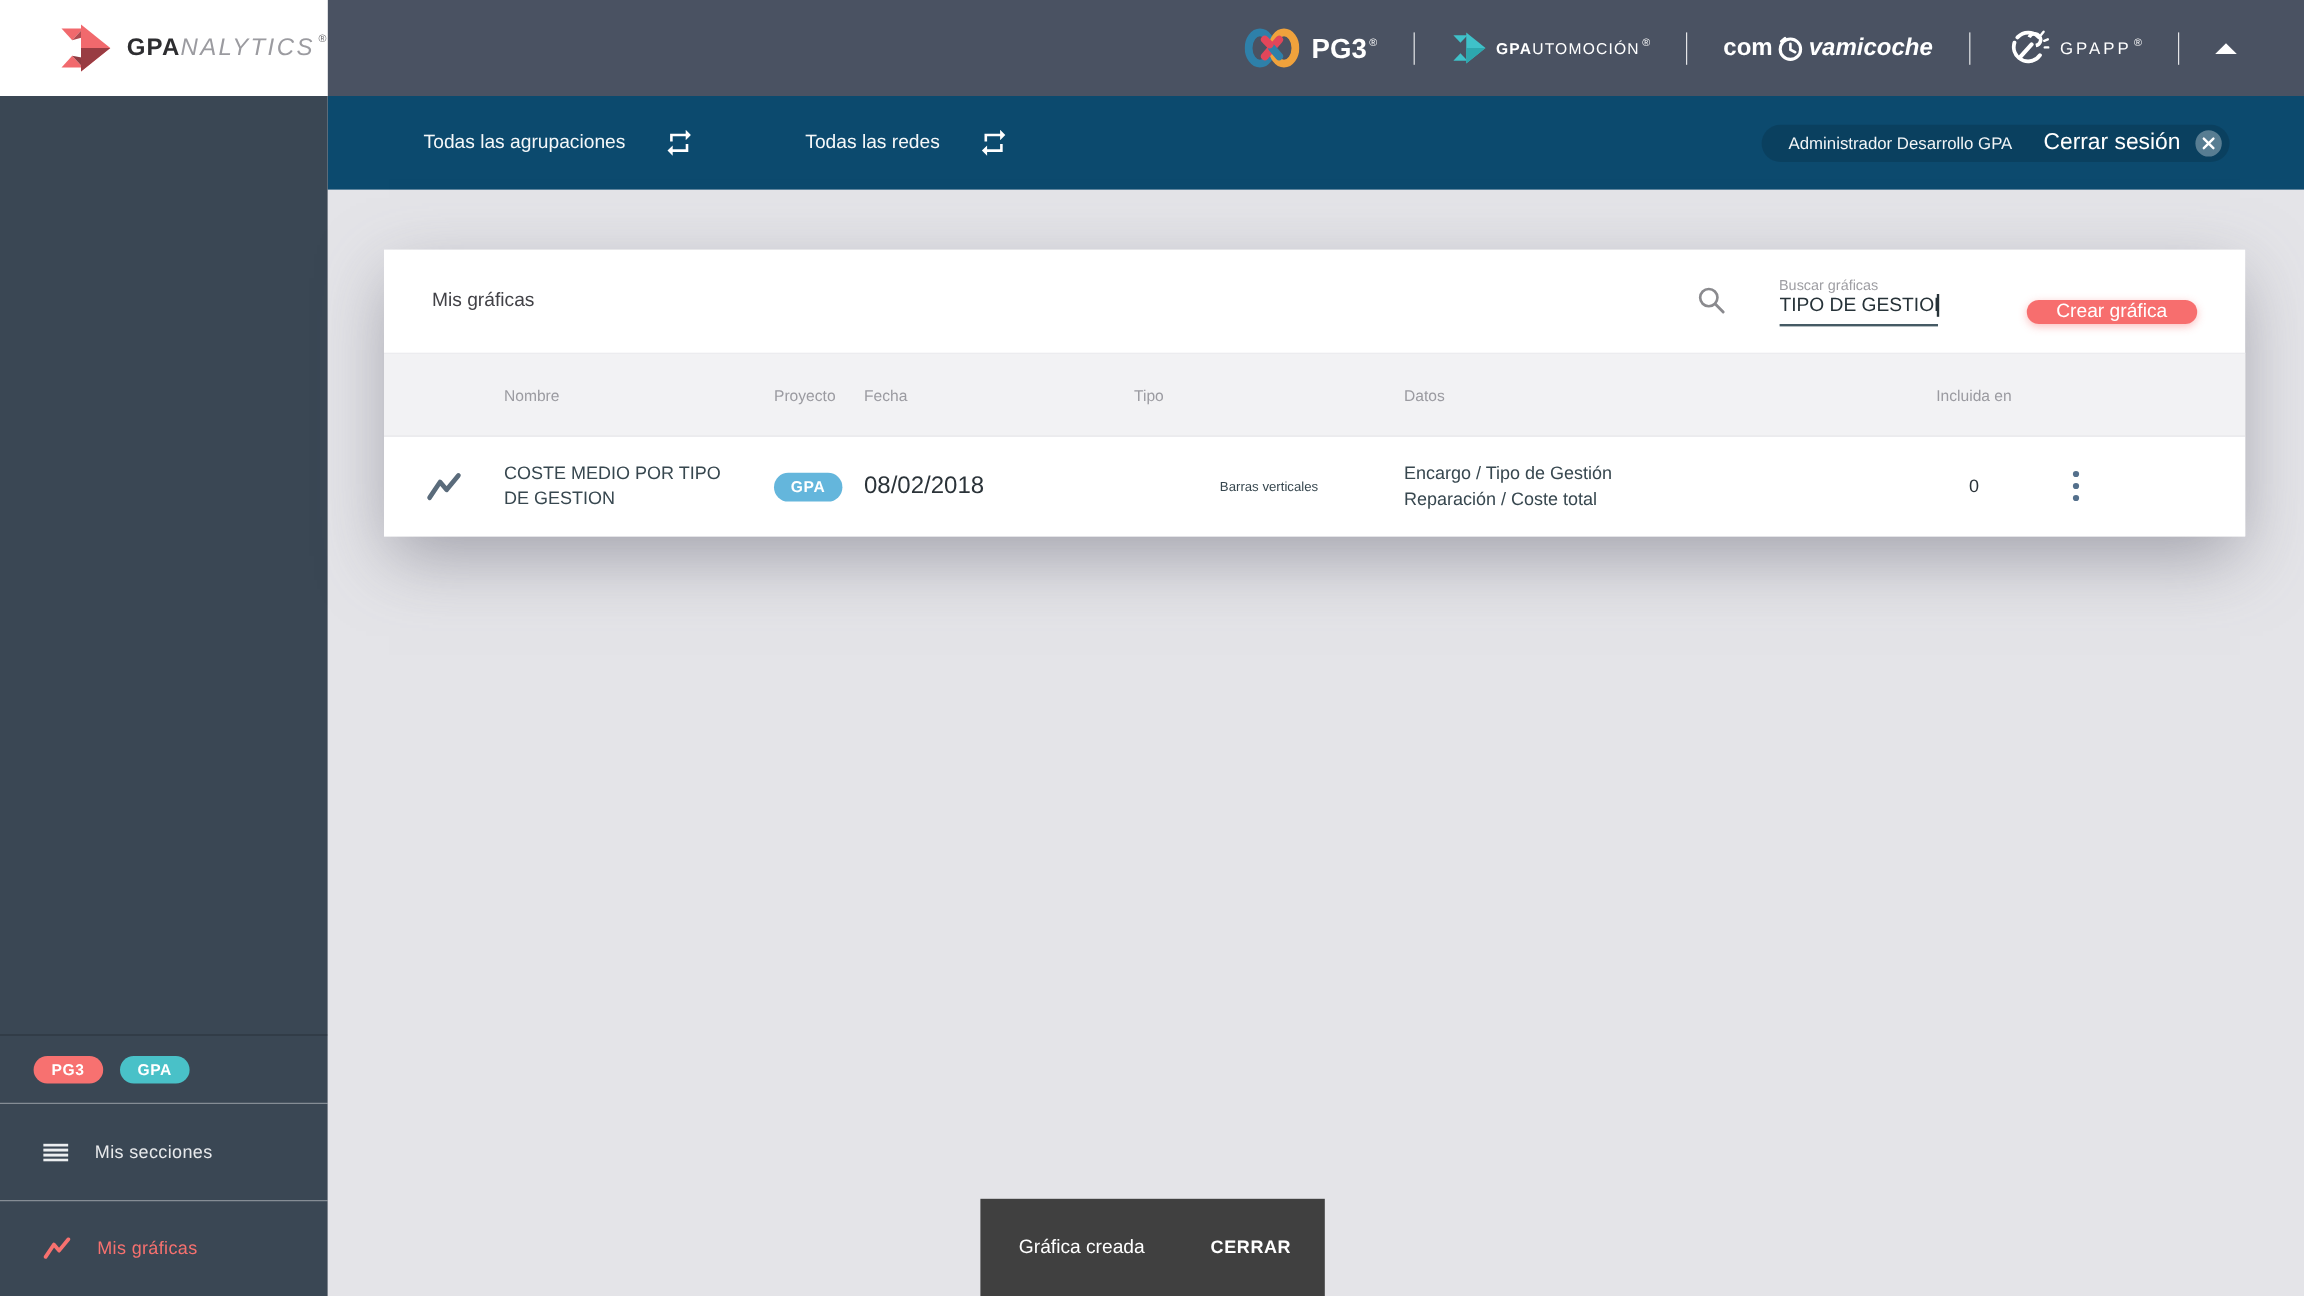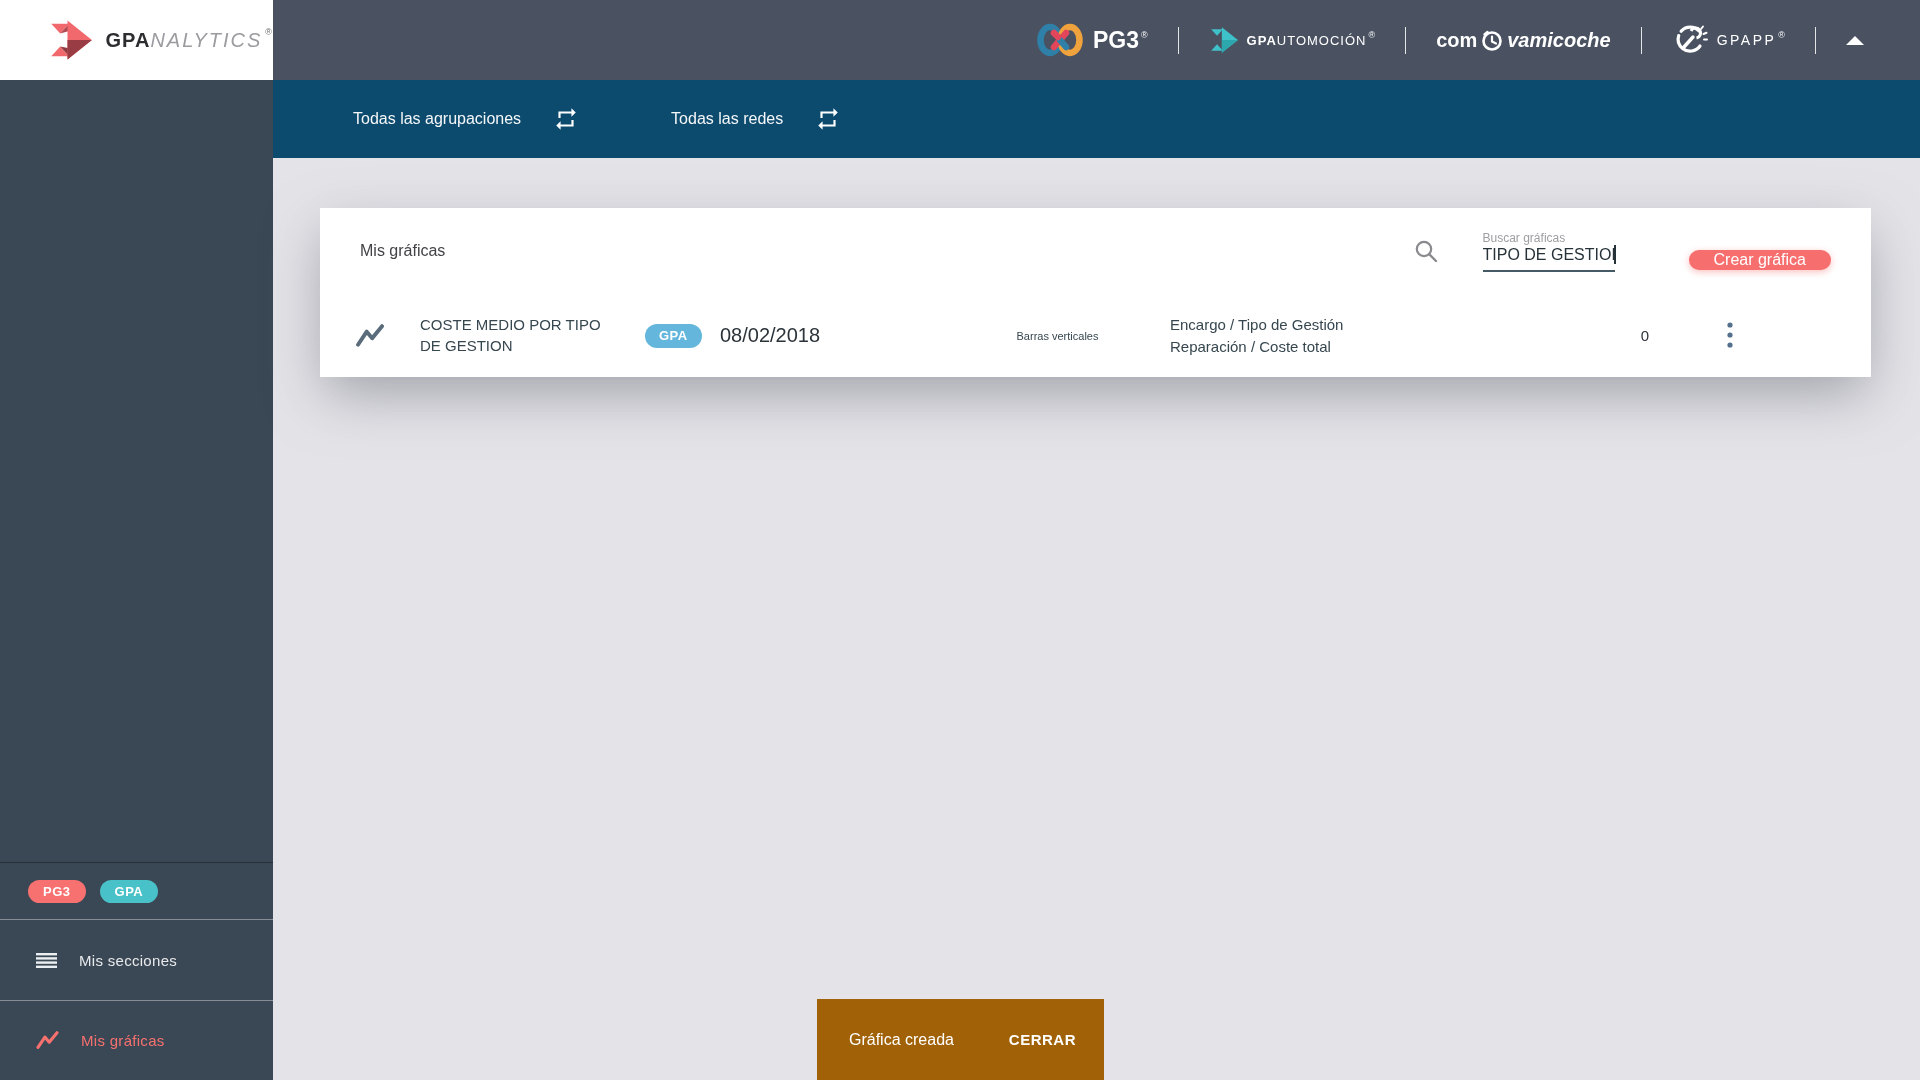--- a/index.html
+++ b/index.html
@@ -161,20 +161,30 @@
       <svg width="26" height="26" viewBox="0 0 24 24">
           <path fill="#ffffff" d="M7 7h10v3l4-4-4-4v3H5v6h2V7zm10 10H7v-3l-4 4 4 4v-3h12v-6h-2v4z"></path>
         </svg>
     </span>
     <span class="filter-label fl-2">Todas las redes</span>
     <span class="swap-btn">
       <svg width="26" height="26" viewBox="0 0 24 24">
           <path fill="#ffffff" d="M7 7h10v3l4-4-4-4v3H5v6h2V7zm10 10H7v-3l-4 4 4 4v-3h12v-6h-2v4z"></path>
         </svg>
     </span>
+    <div class="session-pill">
+      <span class="session-user">Administrador Desarrollo GPA</span>
+      <span class="logout-label">Cerrar sesión</span>
+      <span class="logout-x">
+        <svg width="23" height="23" viewBox="0 0 23 23">
+          <circle cx="11.5" cy="11.5" r="11" fill="rgba(255,255,255,0.32)"></circle>
+          <path d="M7.5,7.5 L15.5,15.5 M15.5,7.5 L7.5,15.5" stroke="#ffffff" stroke-width="2" stroke-linecap="round"></path>
+        </svg>
+      </span>
+    </div>
   </div>
 
   <div class="sidebar">
     <div class="sidebar-bottom">
       <div class="badges-row">
         <span class="badge-pill" style="background: rgb(247, 113, 112);">PG3</span>
         <span class="badge-pill" style="background: rgb(73, 193, 200);">GPA</span>
       </div>
       <div class="side-item item-secciones">
         <svg width="21" height="15" viewBox="0 0 21 15">
@@ -206,20 +216,31 @@
         </span>
         <div class="input-wrap">
           <div class="input-label">Buscar gráficas</div>
           <input type="text" value="TIPO DE GESTION" style="">
           <div class="caret"></div>
         </div>
         <button class="create-btn">Crear gráfica</button>
       </div>
     </div>
 
+    <div class="table-head grid-cols">
+      <span></span>
+      <span>Nombre</span>
+      <span>Proyecto</span>
+      <span>Fecha</span>
+      <span>Tipo</span>
+      <span>Datos</span>
+      <span class="th-center">Incluida en</span>
+      <span></span>
+      <span></span>
+    </div>
 
     <div class="table-row grid-cols">
       <span class="cell-icon">
         <svg width="30" height="24" viewBox="0 0 26 22">
           <polyline points="2,19 10,7 15,13 24,2" fill="none" stroke="#5a6b7b" stroke-width="3.6" stroke-linecap="round" stroke-linejoin="round"></polyline>
         </svg>
       </span>
       <span class="cell-name">COSTE MEDIO POR TIPO DE GESTION</span>
       <span>
         <span class="proj-badge" style="background: rgb(100, 182, 220);">GPA</span>
@@ -235,18 +256,18 @@
         <svg width="8" height="30" viewBox="0 0 8 30">
           <circle cx="4" cy="4" r="2.6" fill="#54708c"></circle>
           <circle cx="4" cy="14" r="2.6" fill="#54708c"></circle>
           <circle cx="4" cy="24" r="2.6" fill="#54708c"></circle>
         </svg>
       </span>
       <span></span>
     </div>
   </div>
 
-  <div class="snackbar" style="background: #a16207;">
+  <div class="snackbar" style="background: #404040;">
     <span class="snackbar-msg">Gráfica creada</span>
     <span class="snackbar-action">CERRAR</span>
   </div>
 
 </div>
 
 </body></html>

